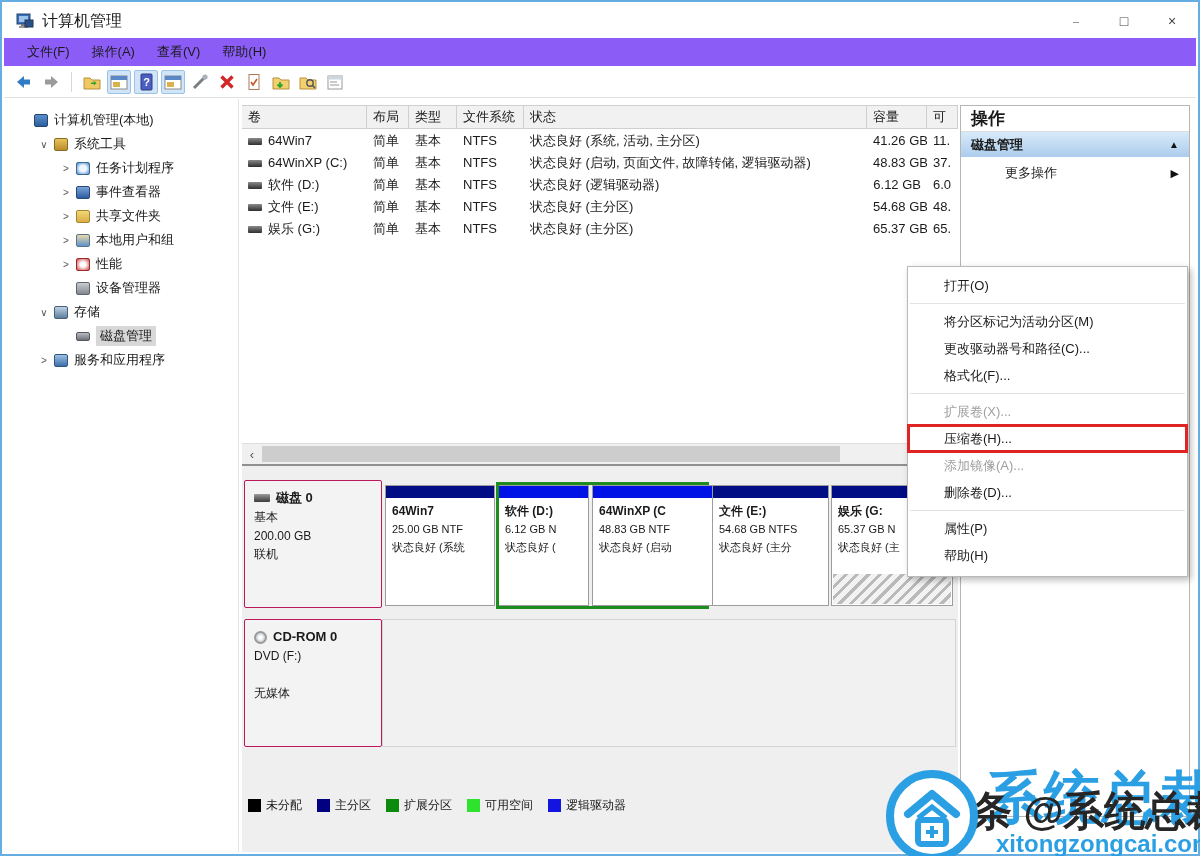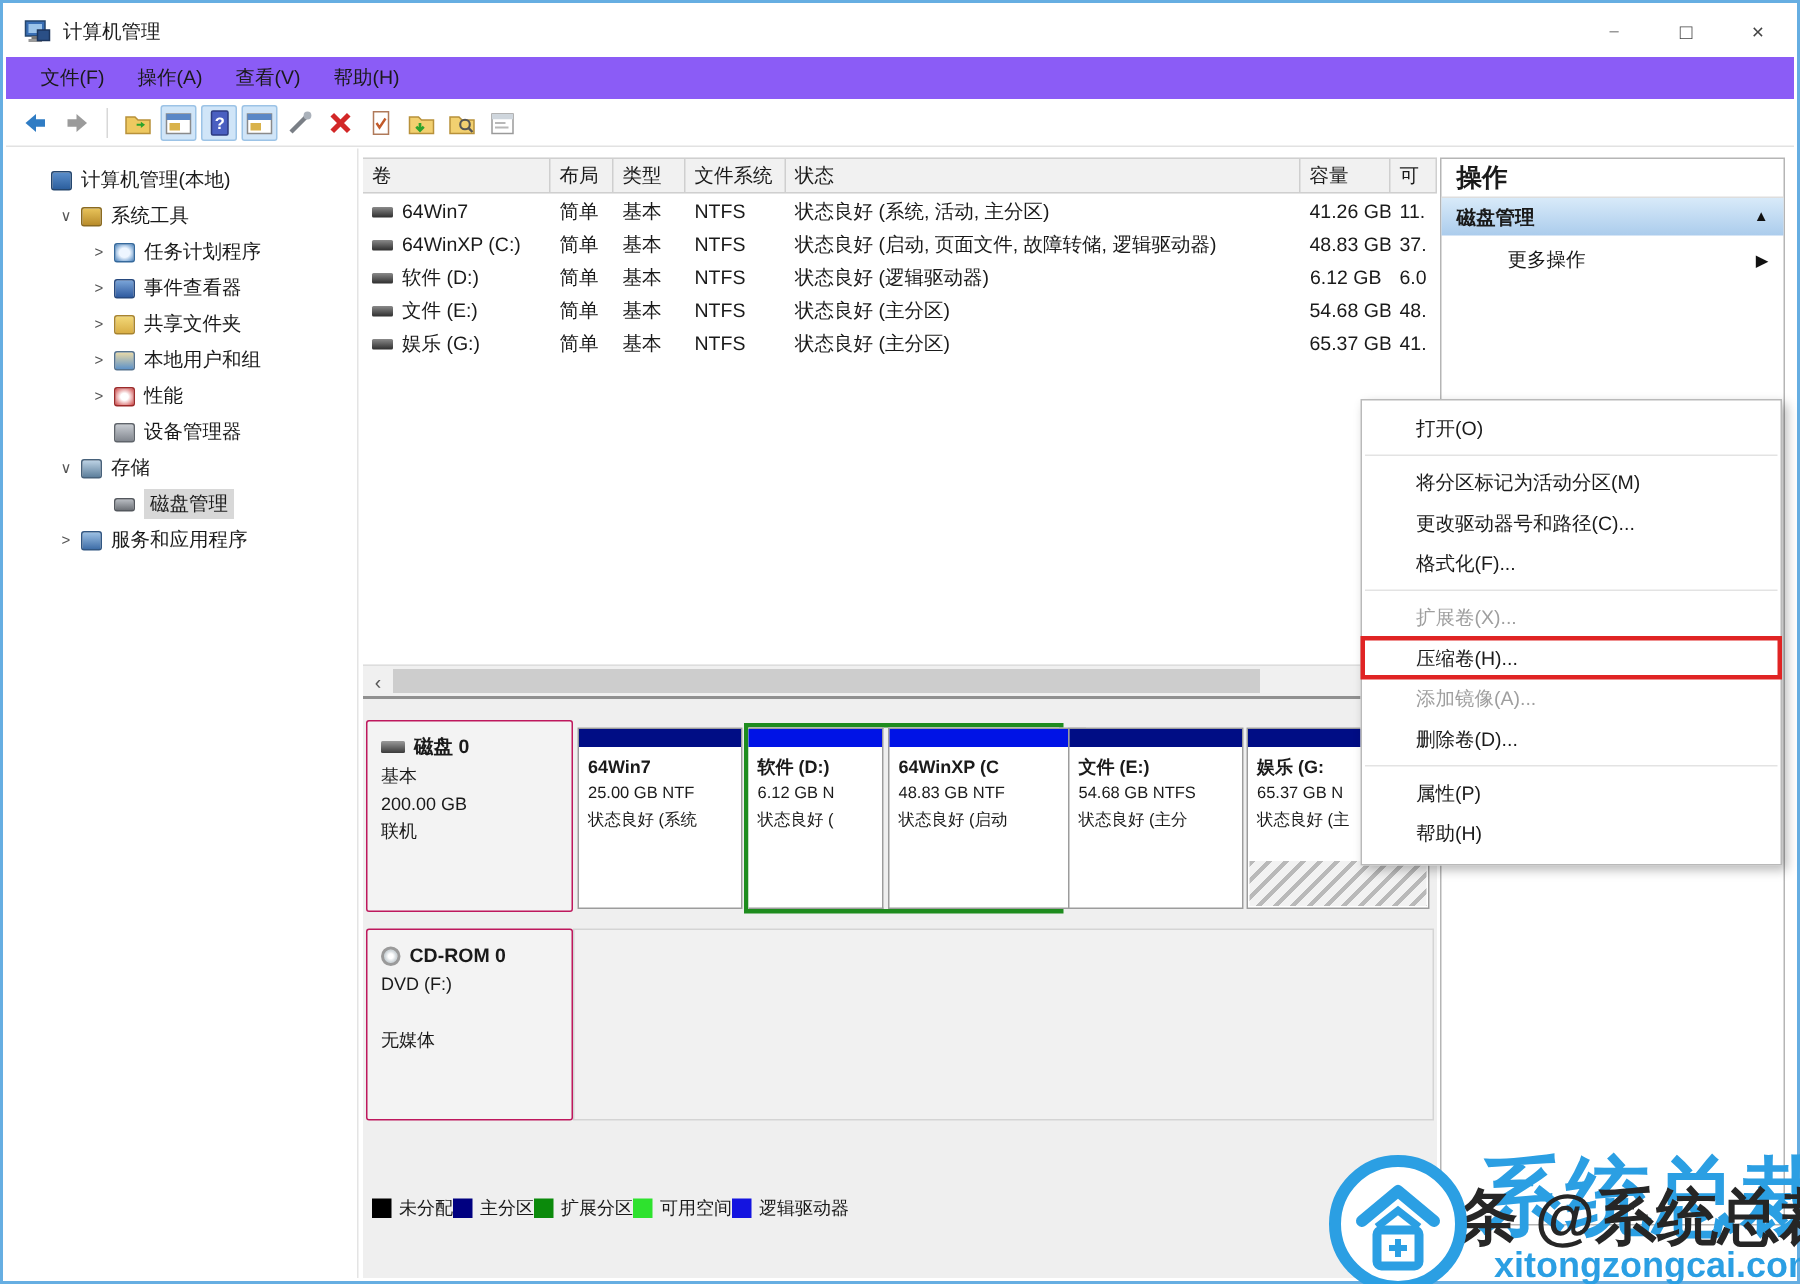--- a/index.html
+++ b/index.html
@@ -3,21 +3,21 @@
 <meta charset="utf-8">
 <style>
   * { box-sizing: border-box; margin: 0; padding: 0; }
   html,body { width:1200px; height:856px; overflow:hidden; background:#fff;
     font-family:"Liberation Sans","DejaVu Sans",sans-serif; color:#1a1a1a; }
   #win { position:absolute; inset:0; border:2px solid #66aee2; background:#fff; }
 
   
   .titlebar { position:absolute; left:2px; top:2px; right:2px; height:34px; display:flex; align-items:center; background:#fff; }
   .app-icon { margin-left:12px; width:18px; height:18px; }
-  .title-text { margin-left:8px; font-size:13px; }
+  .title-text { margin-left:8px; font-size:16px; }
   .win-controls { position:absolute; right:0; top:0; height:34px; display:flex; }
   .wc { width:48px; height:34px; display:flex; align-items:center; justify-content:center; font-size:14px; color:#444; }
   .wc.min { font-size:11px; color:#777; }
 
   
   .menubar { position:absolute; left:2px; top:36px; right:2px; height:28px; display:flex; align-items:center; padding-left:12px; font-size:13px; background:#8b5cf6; }
   .menu-item { padding:4px 11px; }
 
   
   .toolbar { position:absolute; left:2px; top:64px; right:2px; height:32px; display:flex; align-items:center; padding-left:8px; gap:3px; background:#fff; border-bottom:1px solid #e2e2e2; }
@@ -69,21 +69,21 @@
   .pstrip { height:12px; width:100%; }
   .pbody { padding:4px 6px; font-size:11px; line-height:1.6; white-space:nowrap; overflow:hidden; }
   .pname { font-size:12px; font-weight:bold; }
   .greenbox { position:absolute; border:3px solid #1e8c1e; height:127px; }
   .greenbox .part { top:0; height:121px; }
   .hatch { position:absolute; left:1px; right:1px; bottom:1px; height:30px;
     background:repeating-linear-gradient(135deg,#b9b9b9 0 3px,#f2f2f2 3px 8px); }
   .cd-empty { position:absolute; left:140px; width:574px; height:128px; background:#f1f1f1; border:1px solid #d4d4d4; }
 
   
-  .legend { position:absolute; left:6px; top:331px; display:flex; font-size:12px; align-items:center; }
+  .legend { position:absolute; left:6px; top:331px; display:flex; gap:15px; font-size:12px; align-items:center; }
   .litem { display:flex; align-items:center; gap:5px; }
   .lsq { width:13px; height:13px; display:inline-block; }
 
   
   .actions { position:absolute; left:958px; top:103px; width:230px; height:712px; background:#fff; border:1px solid #b5b5b5; }
   .ap-title { height:26px; display:flex; align-items:center; padding:0 10px; font-size:17px; font-weight:bold; border-bottom:1px solid #ddd; }
   .ap-section { height:25px; display:flex; align-items:center; padding:0 10px; font-size:13px; font-weight:bold; background:linear-gradient(#d8eaf9,#abccec); }
   .ap-section .arr { margin-left:auto; font-size:10px; color:#111; }
   .ap-more { height:32px; display:flex; align-items:center; padding:0 10px 0 44px; font-size:13px; }
   .ap-more .arr { margin-left:auto; font-size:11px; color:#111; }
@@ -313,21 +313,21 @@
       <div class="c cw5">54.68 GB</div>
       <div class="c cw6">48.</div>
     </div>
     <div class="vrow">
       <div class="c cw0"><span class="vol-ic"></span><span>娱乐 (G:)</span></div>
       <div class="c cw1">简单</div>
       <div class="c cw2">基本</div>
       <div class="c cw3">NTFS</div>
       <div class="c cw4">状态良好 (主分区)</div>
       <div class="c cw5">65.37 GB</div>
-      <div class="c cw6">41.</div>
+      <div class="c cw6">65.</div>
     </div>
   </div>
 
   <div class="hscroll">
     <div class="hs-arrow">‹</div>
     <div class="hs-thumb"></div>
   </div>
   <div class="mid-divider"></div>
 
   <div class="diskview">

